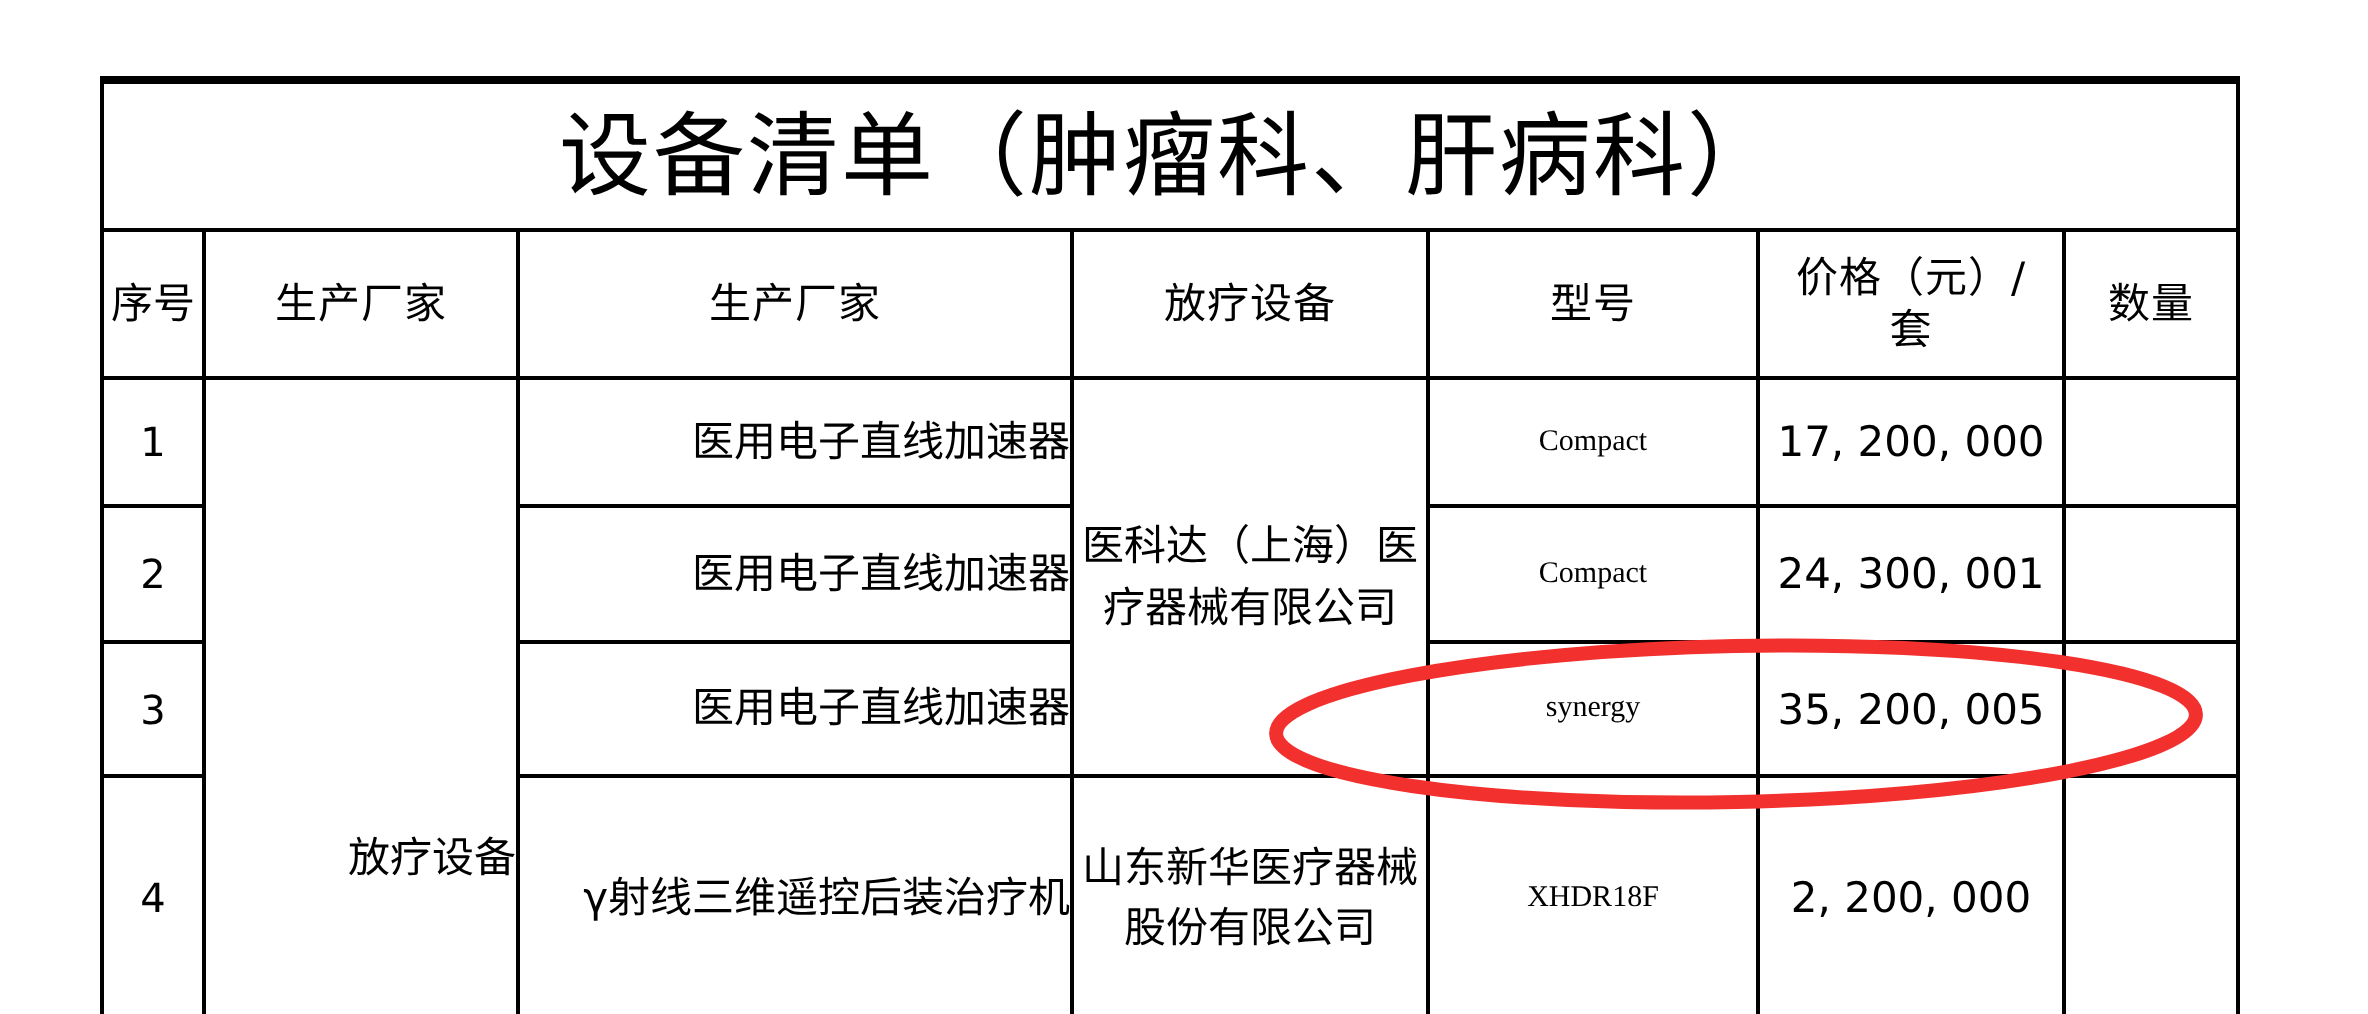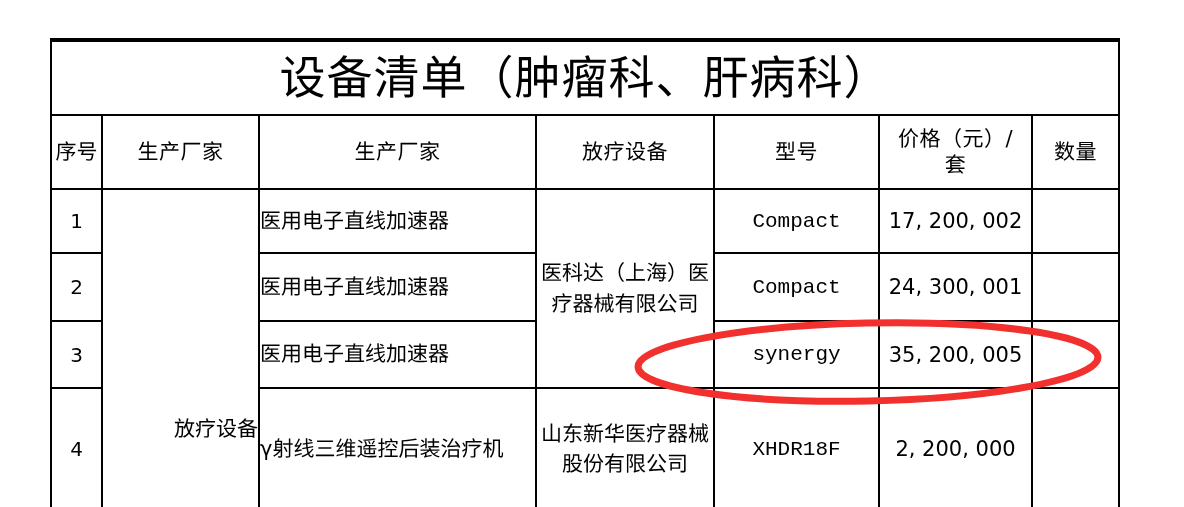--- a/index.html
+++ b/index.html
@@ -84,37 +84,37 @@
     text-align: center;
     font-size: 20px;
     font-family: "DejaVu Sans", "Liberation Sans", sans-serif;
   }
   .cell-category {
     text-align: center;
     font-size: 21px;
     vertical-align: middle;
   }
   .cell-name {
-    text-align: left;
+    text-align: right;
     font-size: 21px;
     padding-left: 4px;
     line-height: 1.45;
     vertical-align: middle;
   }
   .cell-maker {
     text-align: center;
     font-size: 21px;
     line-height: 1.45;
     vertical-align: middle;
     padding: 0 6px;
   }
   .cell-model {
     text-align: center;
-    font-size: 21px;
-    font-family: Liberation Mono, monospace;
+    font-size: 15px;
+    font-family: Liberation Serif, serif;
     letter-spacing: 0px;
     margin-top: 19px;
   }
   .cell-price {
     text-align: center;
     font-size: 21px;
     font-family: "DejaVu Sans", "Liberation Sans", sans-serif;
     white-space: nowrap;
   }
   .cell-qty {
@@ -199,21 +199,21 @@
       </tr>
 
       <tr class="row-h1">
         <td class="cell-idx">1</td>
         <td class="cell-category" rowspan="4">
           <span class="category-inner">放疗设备</span>
         </td>
         <td class="cell-name">医用电子直线加速器</td>
         <td class="cell-maker" rowspan="3">医科达（上海）医疗器械有限公司</td>
         <td class="cell-model">Compact</td>
-        <td class="cell-price">17, 200, 002</td>
+        <td class="cell-price">17, 200, 000</td>
         <td class="cell-qty"></td>
       </tr>
 
       <tr class="row-h2">
         <td class="cell-idx">2</td>
         <td class="cell-name">医用电子直线加速器</td>
         <td class="cell-model">Compact</td>
         <td class="cell-price">24, 300, 001</td>
         <td class="cell-qty"></td>
       </tr>

